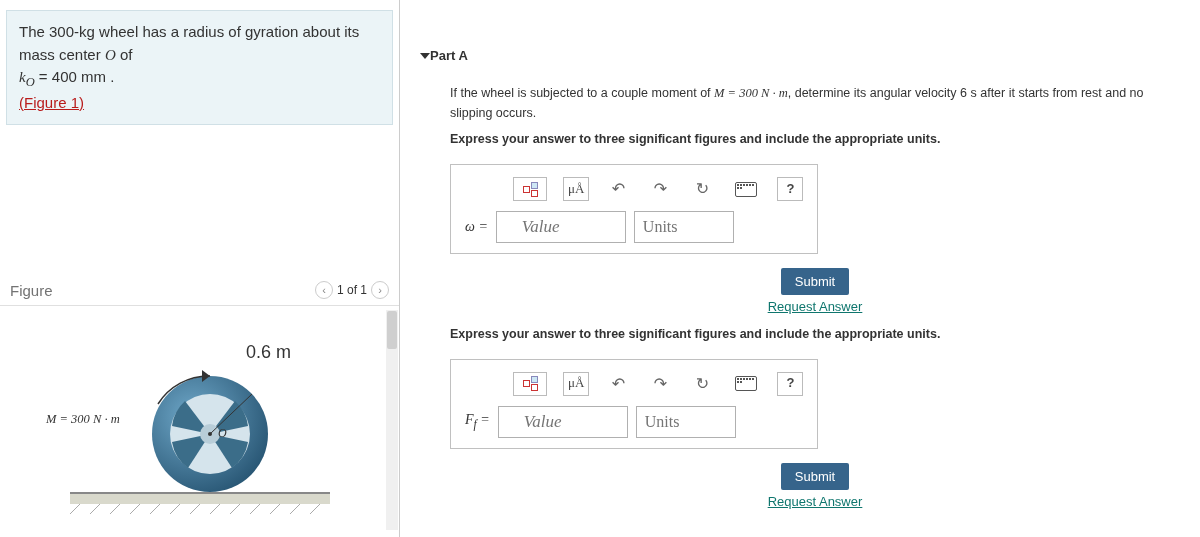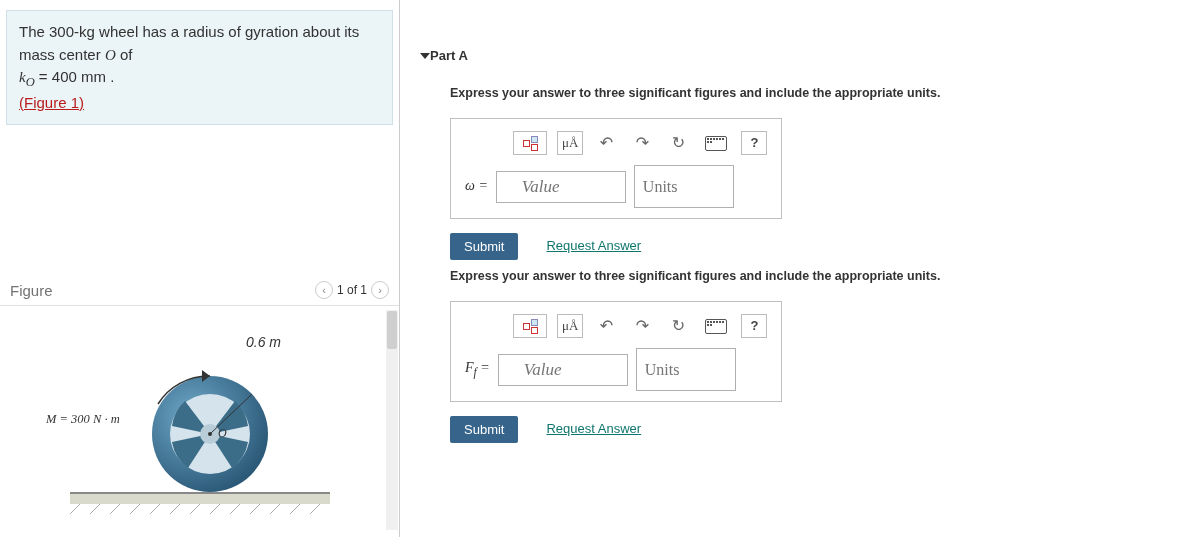--- a/index.html
+++ b/index.html
@@ -91,21 +91,21 @@
     border-left: 5px solid transparent;
     border-right: 5px solid transparent;
     border-top: 6px solid #333;
   }
   .part-title { font-weight: bold; font-size: 13px; }
   .part-body { margin-left: 30px; font-size: 12.5px; line-height: 1.6; }
   .wb { margin-top: 15px; border: 1px solid #c0c0c0; display: inline-block; padding: 12px 14px 10px 14px; }
   .wb-toolbar {
     display: flex;
     align-items: flex-end;
-    gap: 10px;
+    gap: 16px;
     margin: 0 0 10px 48px;
   }
   .tb-btn {
     border: 1px solid #bbb;
     height: 24px;
     min-width: 26px;
     display: flex; align-items: center; justify-content: center;
     font-size: 13px;
     color: #444;
     background: #fff;
@@ -134,28 +134,28 @@
     width: 130px; height: 32px;
     font-family: 'Times New Roman', serif;
     font-style: italic;
     font-size: 17px;
     color: #999;
     padding: 0 25px;
     outline: none;
   }
   .units-input {
     border: 1px solid #b0b0b0;
-    width: 100px; height: 43px;
+    width: 100px; height: 32px;
     font-family: 'Times New Roman', serif;
     font-size: 16px;
     color: #999;
     padding: 0 8px;
     outline: none;
   }
-  .submit-row { display: flex; align-items: center; gap: 28px; margin-top: 14px; }
+  .submit-row { display: flex; align-items: center; gap: 2px; margin-top: 14px; flex-direction: column; }
   .submit-btn {
     background: #36648b;
     color: #fff;
     border: none;
     padding: 6px 14px;
     font-size: 13px;
     border-radius: 2px;
   }
   .req-link { color: #0f766e; font-size: 13px; text-decoration: underline; text-align: center; }
 </style>
@@ -217,37 +217,40 @@
           <path d="M200 108 L162 100 A40 40 0 0 1 175 75 Z"></path>
         </g>
         <circle cx="200" cy="108" r="10" fill="#b8cdd8"></circle>
         <circle cx="200" cy="108" r="2" fill="#333"></circle>
 
         <path d="M 148 78 A 60 60 0 0 1 200 50" fill="none" stroke="#333" stroke-width="1.5"></path>
         <polygon points="200,50 192,44 192,56" fill="#333"></polygon>
 
         <line x1="200" y1="108" x2="242" y2="68" stroke="#333" stroke-width="1"></line>
       </svg>
-      <div style="position:absolute; left:236px; top:8px; font-size:14px;font-style:italic;">0.6 m</div>
+      <div style="position:absolute; left:236px; top:16px; font-size:18px;">0.6 m</div>
       <div style="position:absolute; left:36px; top:86px; font-size:12.5px; font-style:italic; font-family:'Times New Roman',serif;">M = 300 N · m</div>
       <div style="position:absolute; left:208px; top:100px; font-size:12px; font-style:italic; font-family:'Times New Roman',serif;">O</div>
     </div>
 
     <div class="scroll-track-stub">
       <div class="scroll-thumb-stub"></div>
     </div>
   </div>
 
   <div class="right-col">
 
     <div class="part-header">
       <div class="caret"></div>
       <div class="part-title">Part A</div>
     </div>
     <div class="part-body">
+      <div>
+        <span>If the wheel is subjected to a couple moment of </span><span class="math-i">M = 300 N · m</span><span>, determine its angular velocity 6 s after it starts from rest and no slipping occurs.</span>
+      </div>
       <div style="font-weight:bold; margin-top:6px;">Express your answer to three significant figures and include the appropriate units.</div>
 
       <div class="wb">
         <div class="wb-toolbar">
           <div class="tb-btn tmpl">
               <div class="tmpl-inner">
                 <div class="sq"></div>
                 <div class="stack">
                   <div class="sq top"></div>
                   <div class="sq"></div>

